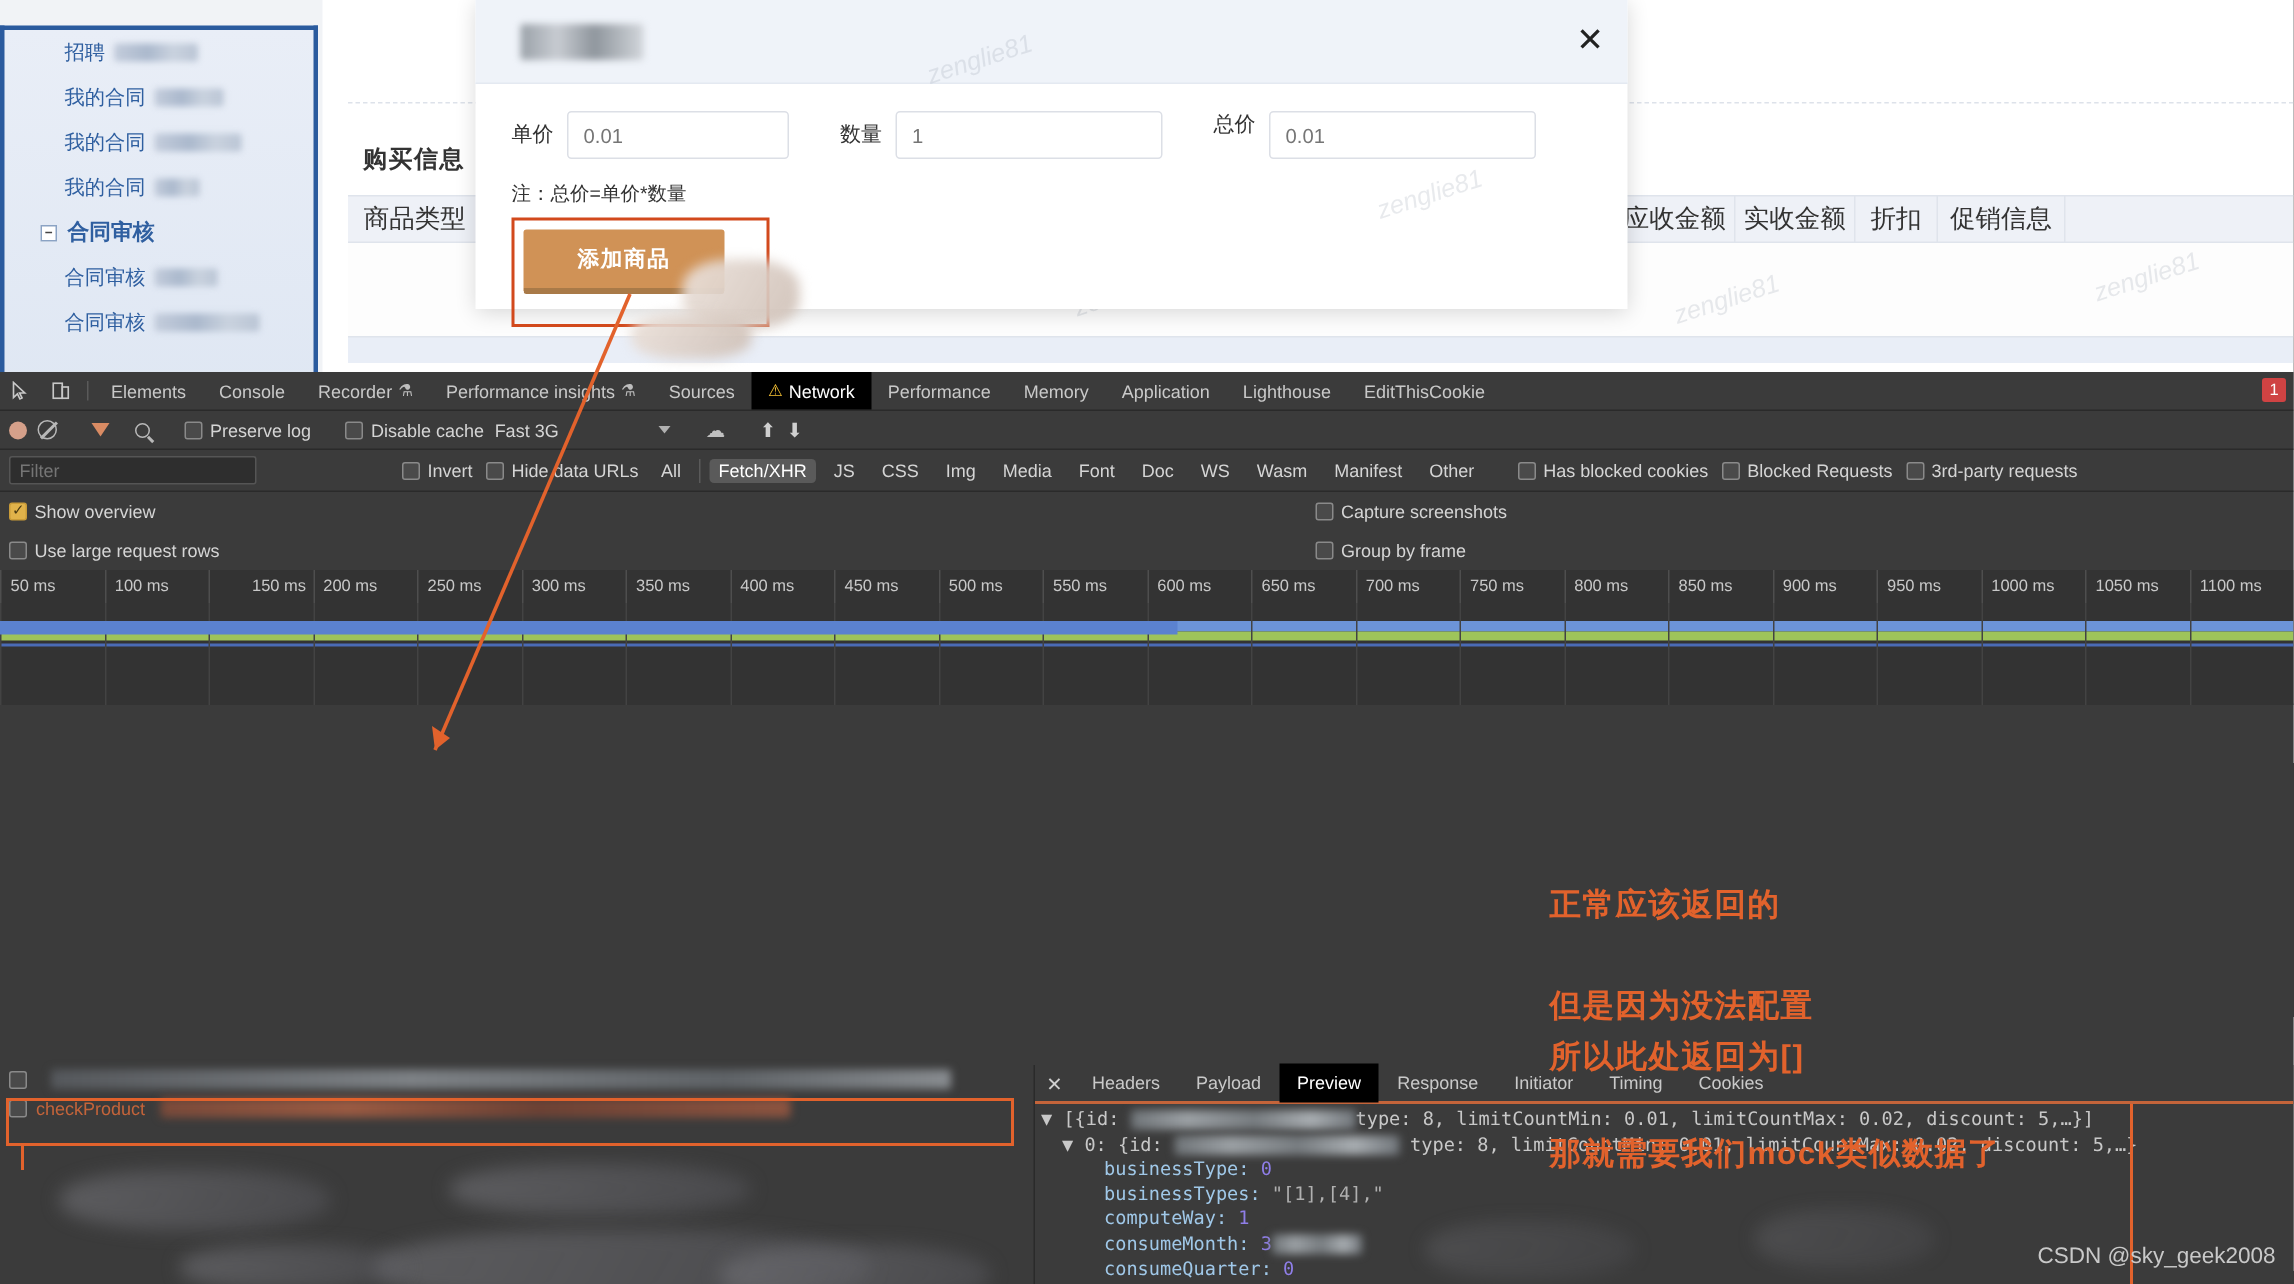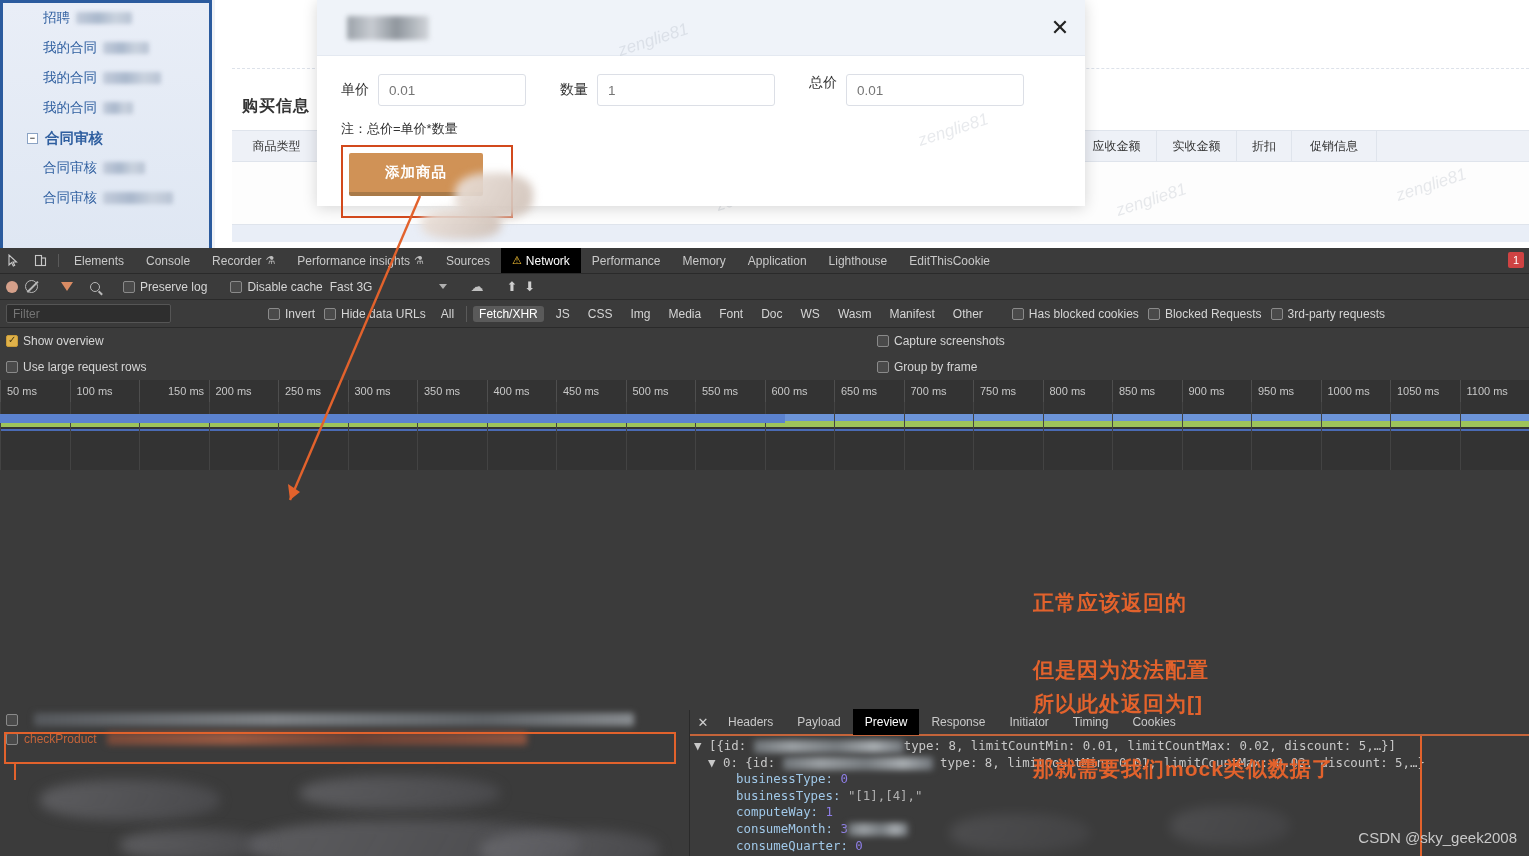--- a/index.html
+++ b/index.html
@@ -10,21 +10,21 @@
     font-family: "Liberation Sans", sans-serif;
   }
   body { position: relative; background: #fff; }
 
   
   #app-region {
     position: absolute; left: 0; top: 0; width: 1529px; height: 248px;
     background: #f1f3f6; overflow: hidden;
   }
   .app-sidebar {
-    position: absolute; left: 0; top: 0; width: 212px; height: 248px;
+    position: absolute; left: 0; top: 17px; width: 212px; height: 248px;
     background: linear-gradient(180deg,#e9eef7 0%, #dfe7f3 100%);
     border-right: 3px solid #2b5b9e;
     border-left: 3px solid #2b5b9e;
     border-top: 3px solid #2b5b9e;
   }
   .side-item {
     color: #2f5fa0; font-size: 13.5px;
     padding: 4px 0 4px 0; height: 30px; line-height: 22px;
     display: flex; align-items: center;
   }
@@ -52,21 +52,21 @@
   .sec-title {
     position: absolute; left: 27px; top: 96px; font-size: 16px;
     font-weight: bold; color: #333; letter-spacing: 1px;
   }
   .tbl-head {
     position: absolute; left: 17px; top: 130px; right: 0; height: 32px;
     background: #eef1f7; border-top: 1px solid #dfe4ec; border-bottom: 1px solid #dfe4ec;
     display: flex; align-items: center;
   }
   .tbl-head .th {
-    font-size: 12px; color: #333; text-align: center;
+    font-size: 17px; color: #333; text-align: center;
     border-right: 1px solid #dfe4ec; height: 32px; line-height: 32px;
     white-space: nowrap; overflow: hidden;
   }
   .tbl-body {
     position: absolute; left: 17px; top: 162px; right: 0; height: 62px;
     background: #fdfdfd;
   }
   .tbl-foot {
     position: absolute; left: 17px; top: 224px; right: 0; height: 18px;
     background: #e9eef7; border-top: 1px solid #dfe4ec;

